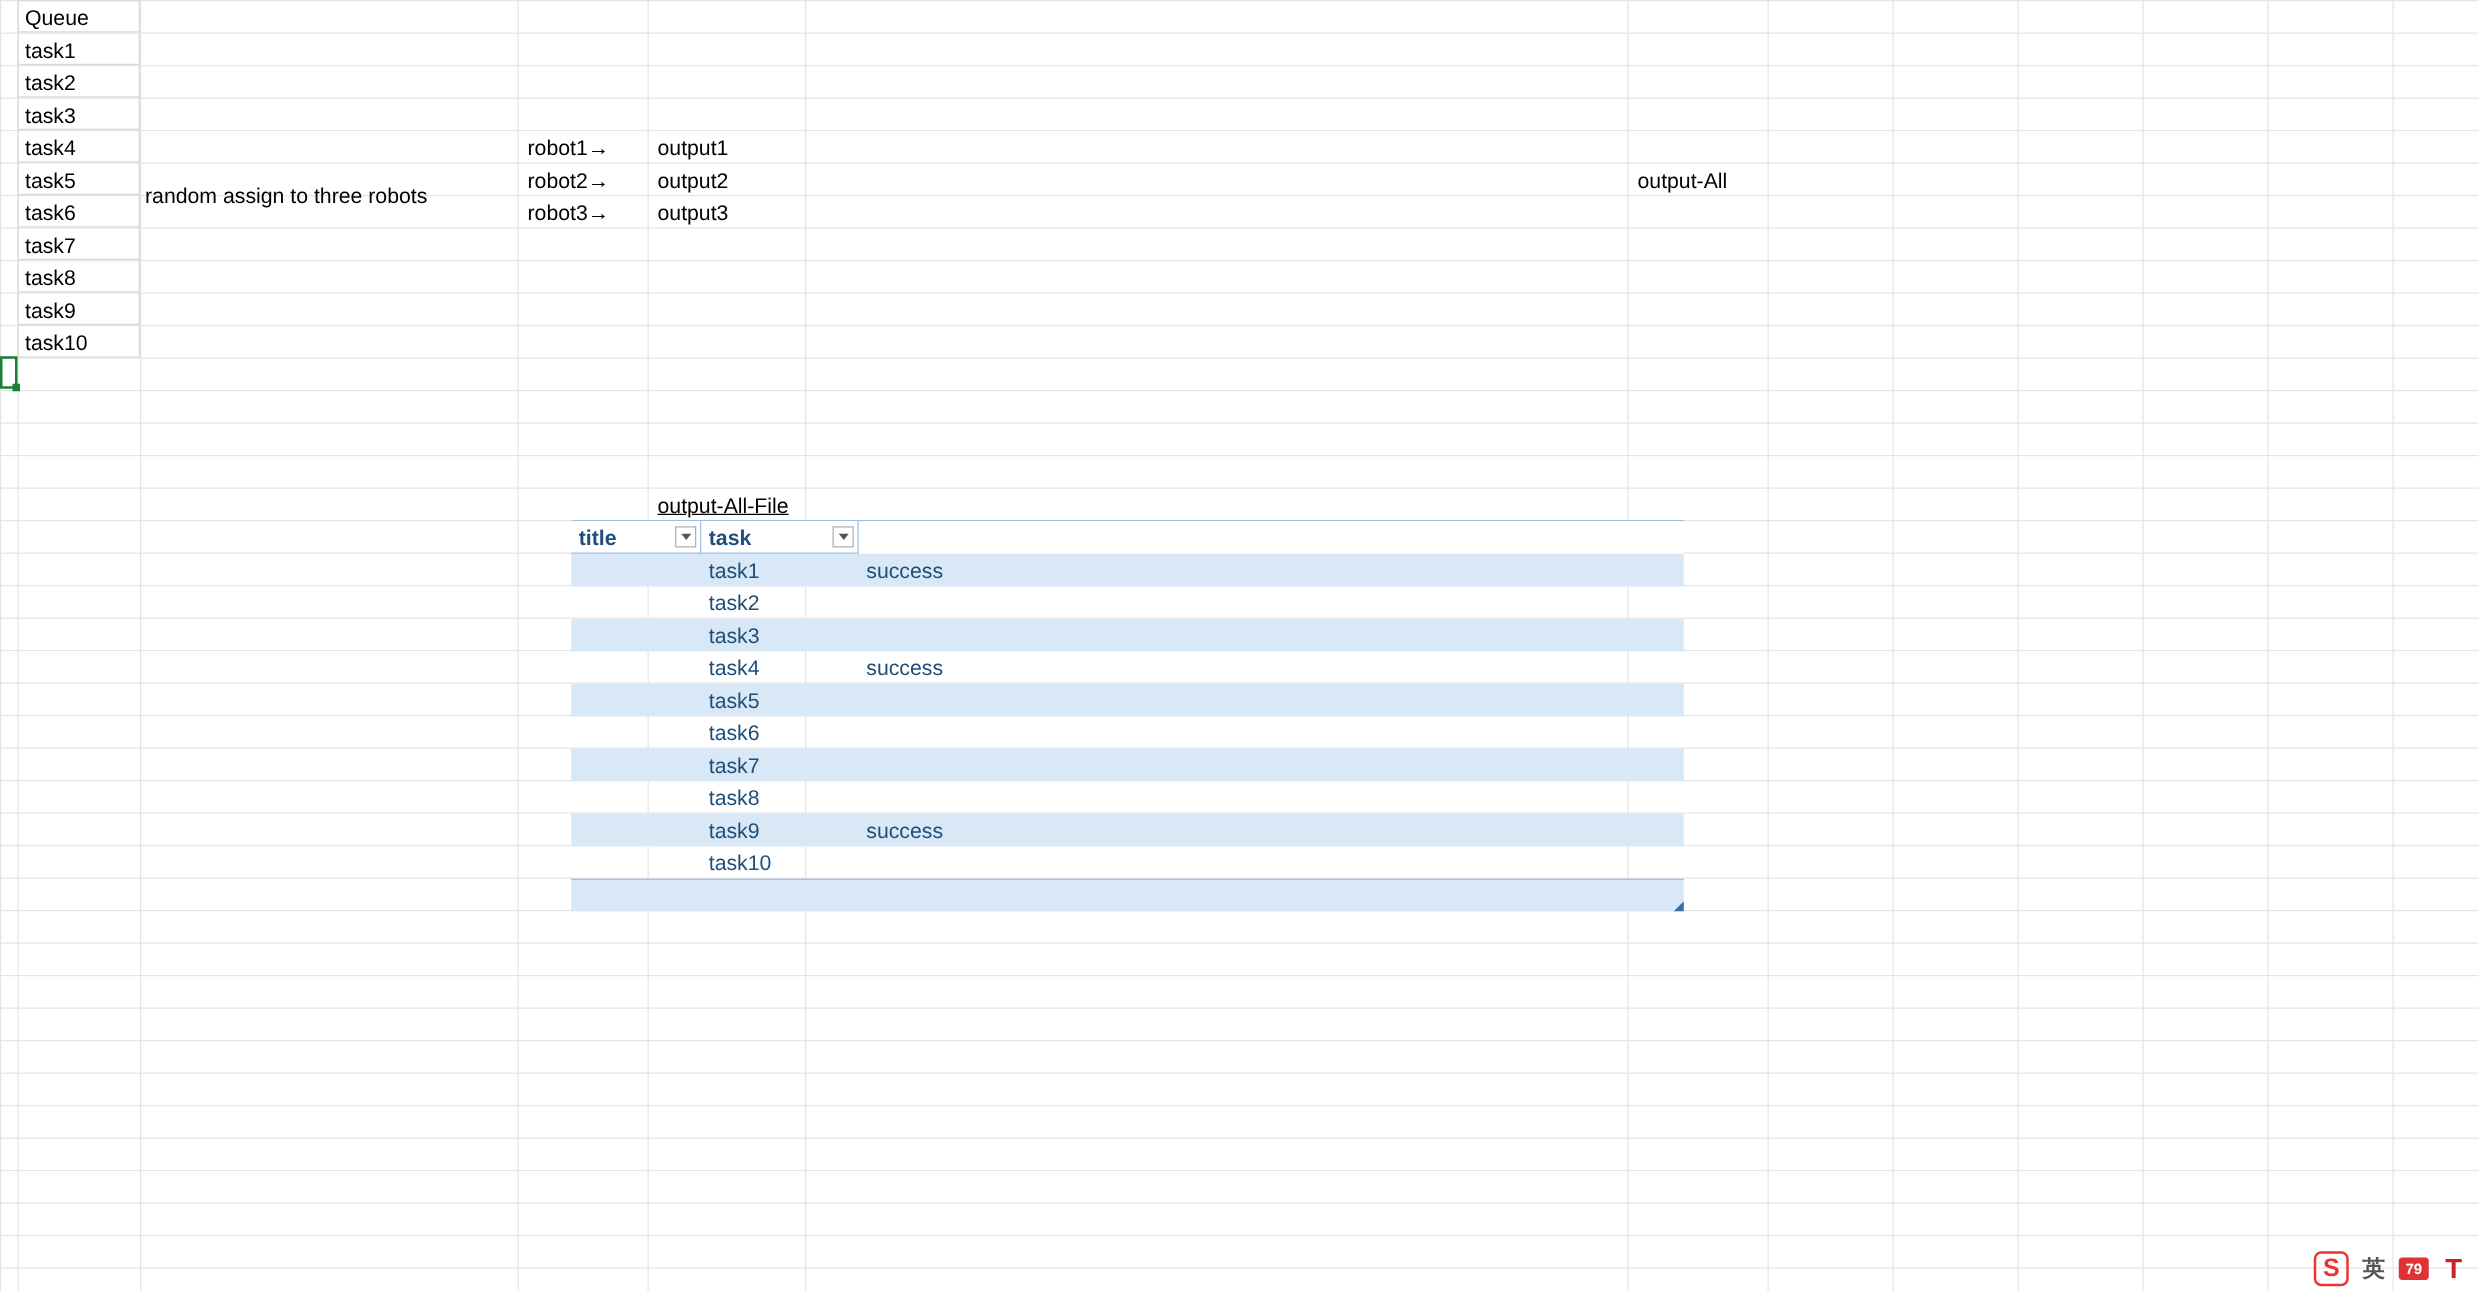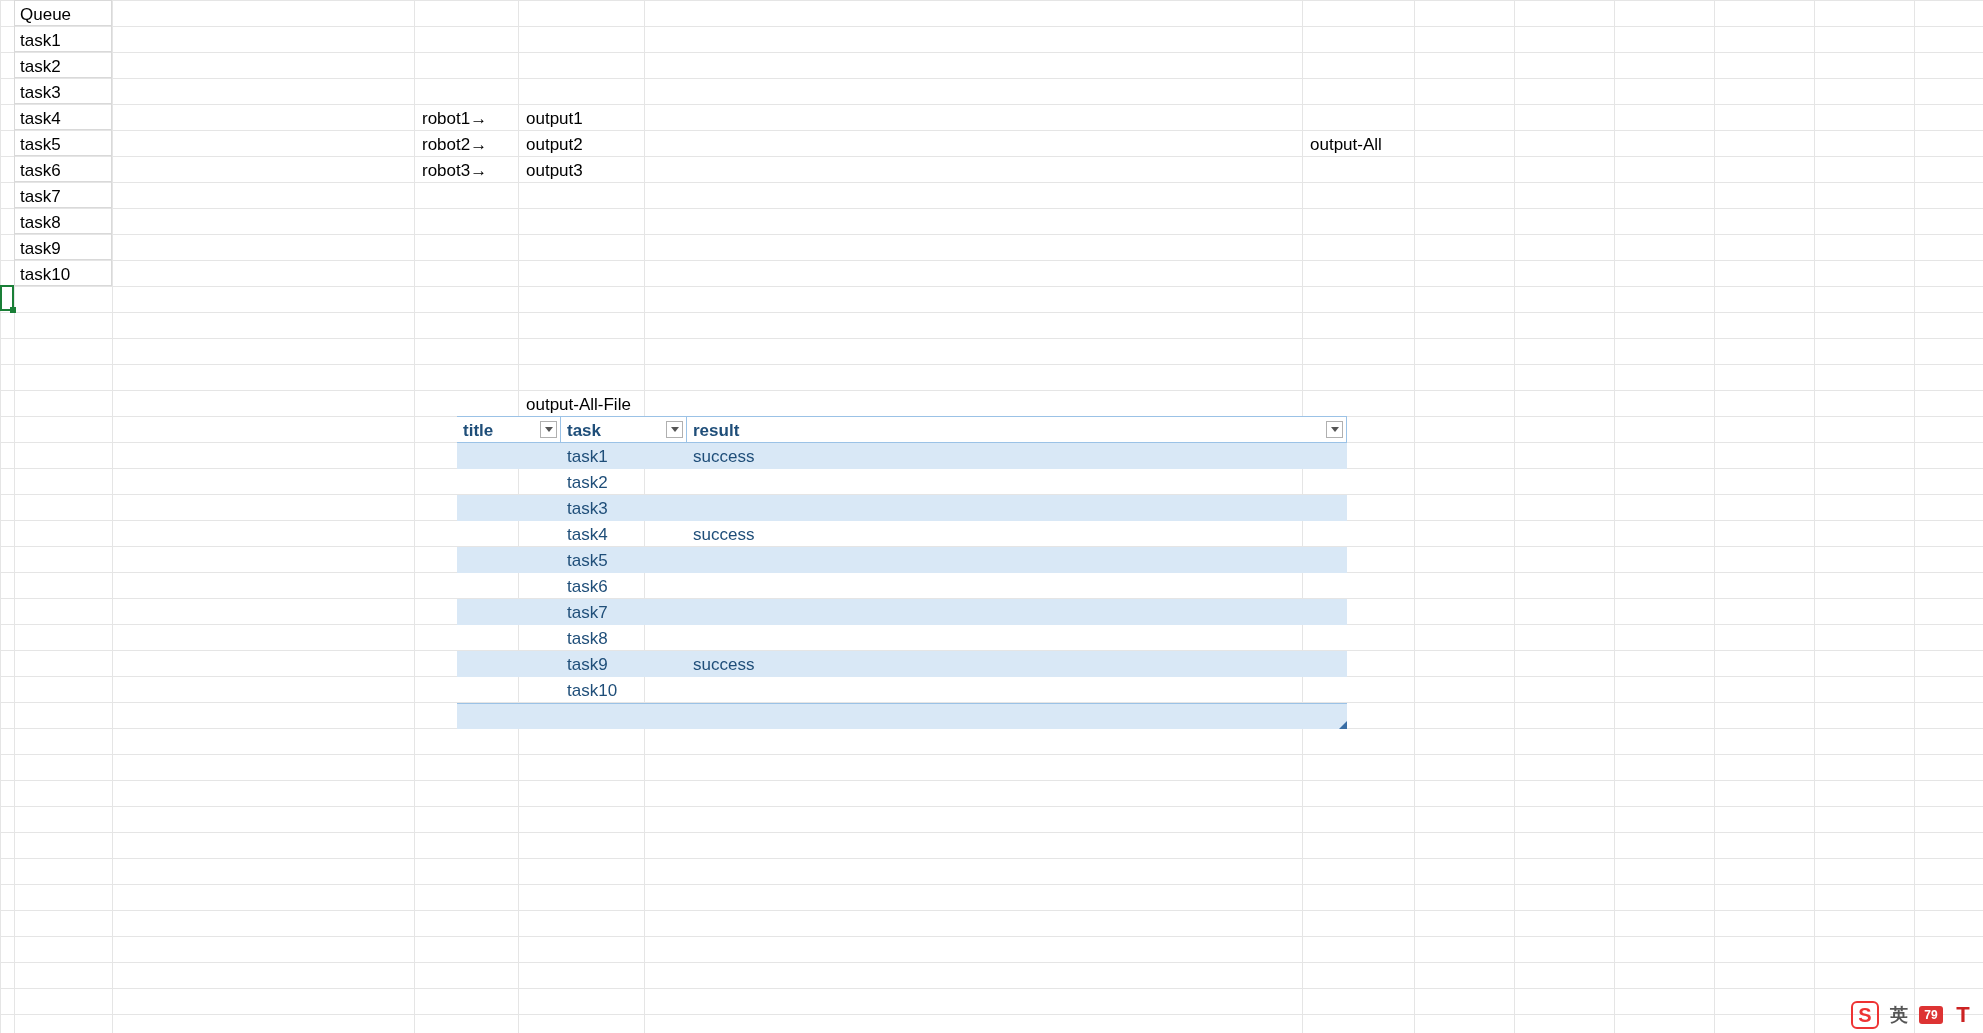--- a/index.html
+++ b/index.html
@@ -209,33 +209,33 @@
     <div class="cell" style="left: 16px; top: 156px; width: 96px;">task6</div>
     <div class="colA-box" style="top: 182px;"></div>
     <div class="cell" style="left: 16px; top: 182px; width: 96px;">task7</div>
     <div class="colA-box" style="top: 208px;"></div>
     <div class="cell" style="left: 16px; top: 208px; width: 96px;">task8</div>
     <div class="colA-box" style="top: 234px;"></div>
     <div class="cell" style="left: 16px; top: 234px; width: 96px;">task9</div>
     <div class="colA-box" style="top: 260px;"></div>
     <div class="cell" style="left: 16px; top: 260px; width: 96px;">task10</div>
     <div class="cursor" style="left: 0px; top: 285px; width: 14px; height: 26px;"></div>
+    <div class="cell merged" style="left: 112px; top: 26px; width: 302px; height: 260px; line-height: normal;">random assign to three robots</div>
     <div class="cell" style="left: 418px; top: 104px; width: 98px;">robot1→</div>
     <div class="cell" style="left: 522px; top: 104px; width: 120px;">output1</div>
     <div class="cell" style="left: 418px; top: 130px; width: 98px;">robot2→</div>
     <div class="cell" style="left: 522px; top: 130px; width: 120px;">output2</div>
     <div class="cell" style="left: 418px; top: 156px; width: 98px;">robot3→</div>
     <div class="cell" style="left: 522px; top: 156px; width: 120px;">output3</div>
     <div class="cell" style="left: 1306px; top: 130px; width: 106px;">output-All</div>
-    <div class="cell" style="left: 522px; top: 390px; width: 200px;">output-All-File</div>
+    <div class="cell" style="left: 522px; top: 390px; width: 200px; text-decoration: underline;">output-All-File</div>
     <div class="xtable-wrap" style="left: 414px; top: 416px; width: 890px;">
       <div class="xtable-header">
         <div class="th" style="width: 104px;"><span>title</span><span class="dd"></span></div>
         <div class="th" style="width: 126px;"><span>task</span><span class="dd"></span></div>
-        <div class="th" style="width: 660px;"><span>result</span><span class="dd"></span></div>
       </div>
       <div class="xtable-body">
         <div class="xtable-row stripe">
           <div class="td" style="width: 104px;"></div>
           <div class="td" style="width: 126px;">task1</div>
           <div class="td" style="width: 660px;">success</div>
         </div>
         <div class="xtable-row">
           <div class="td" style="width: 104px;"></div>
           <div class="td" style="width: 126px;">task2</div>

